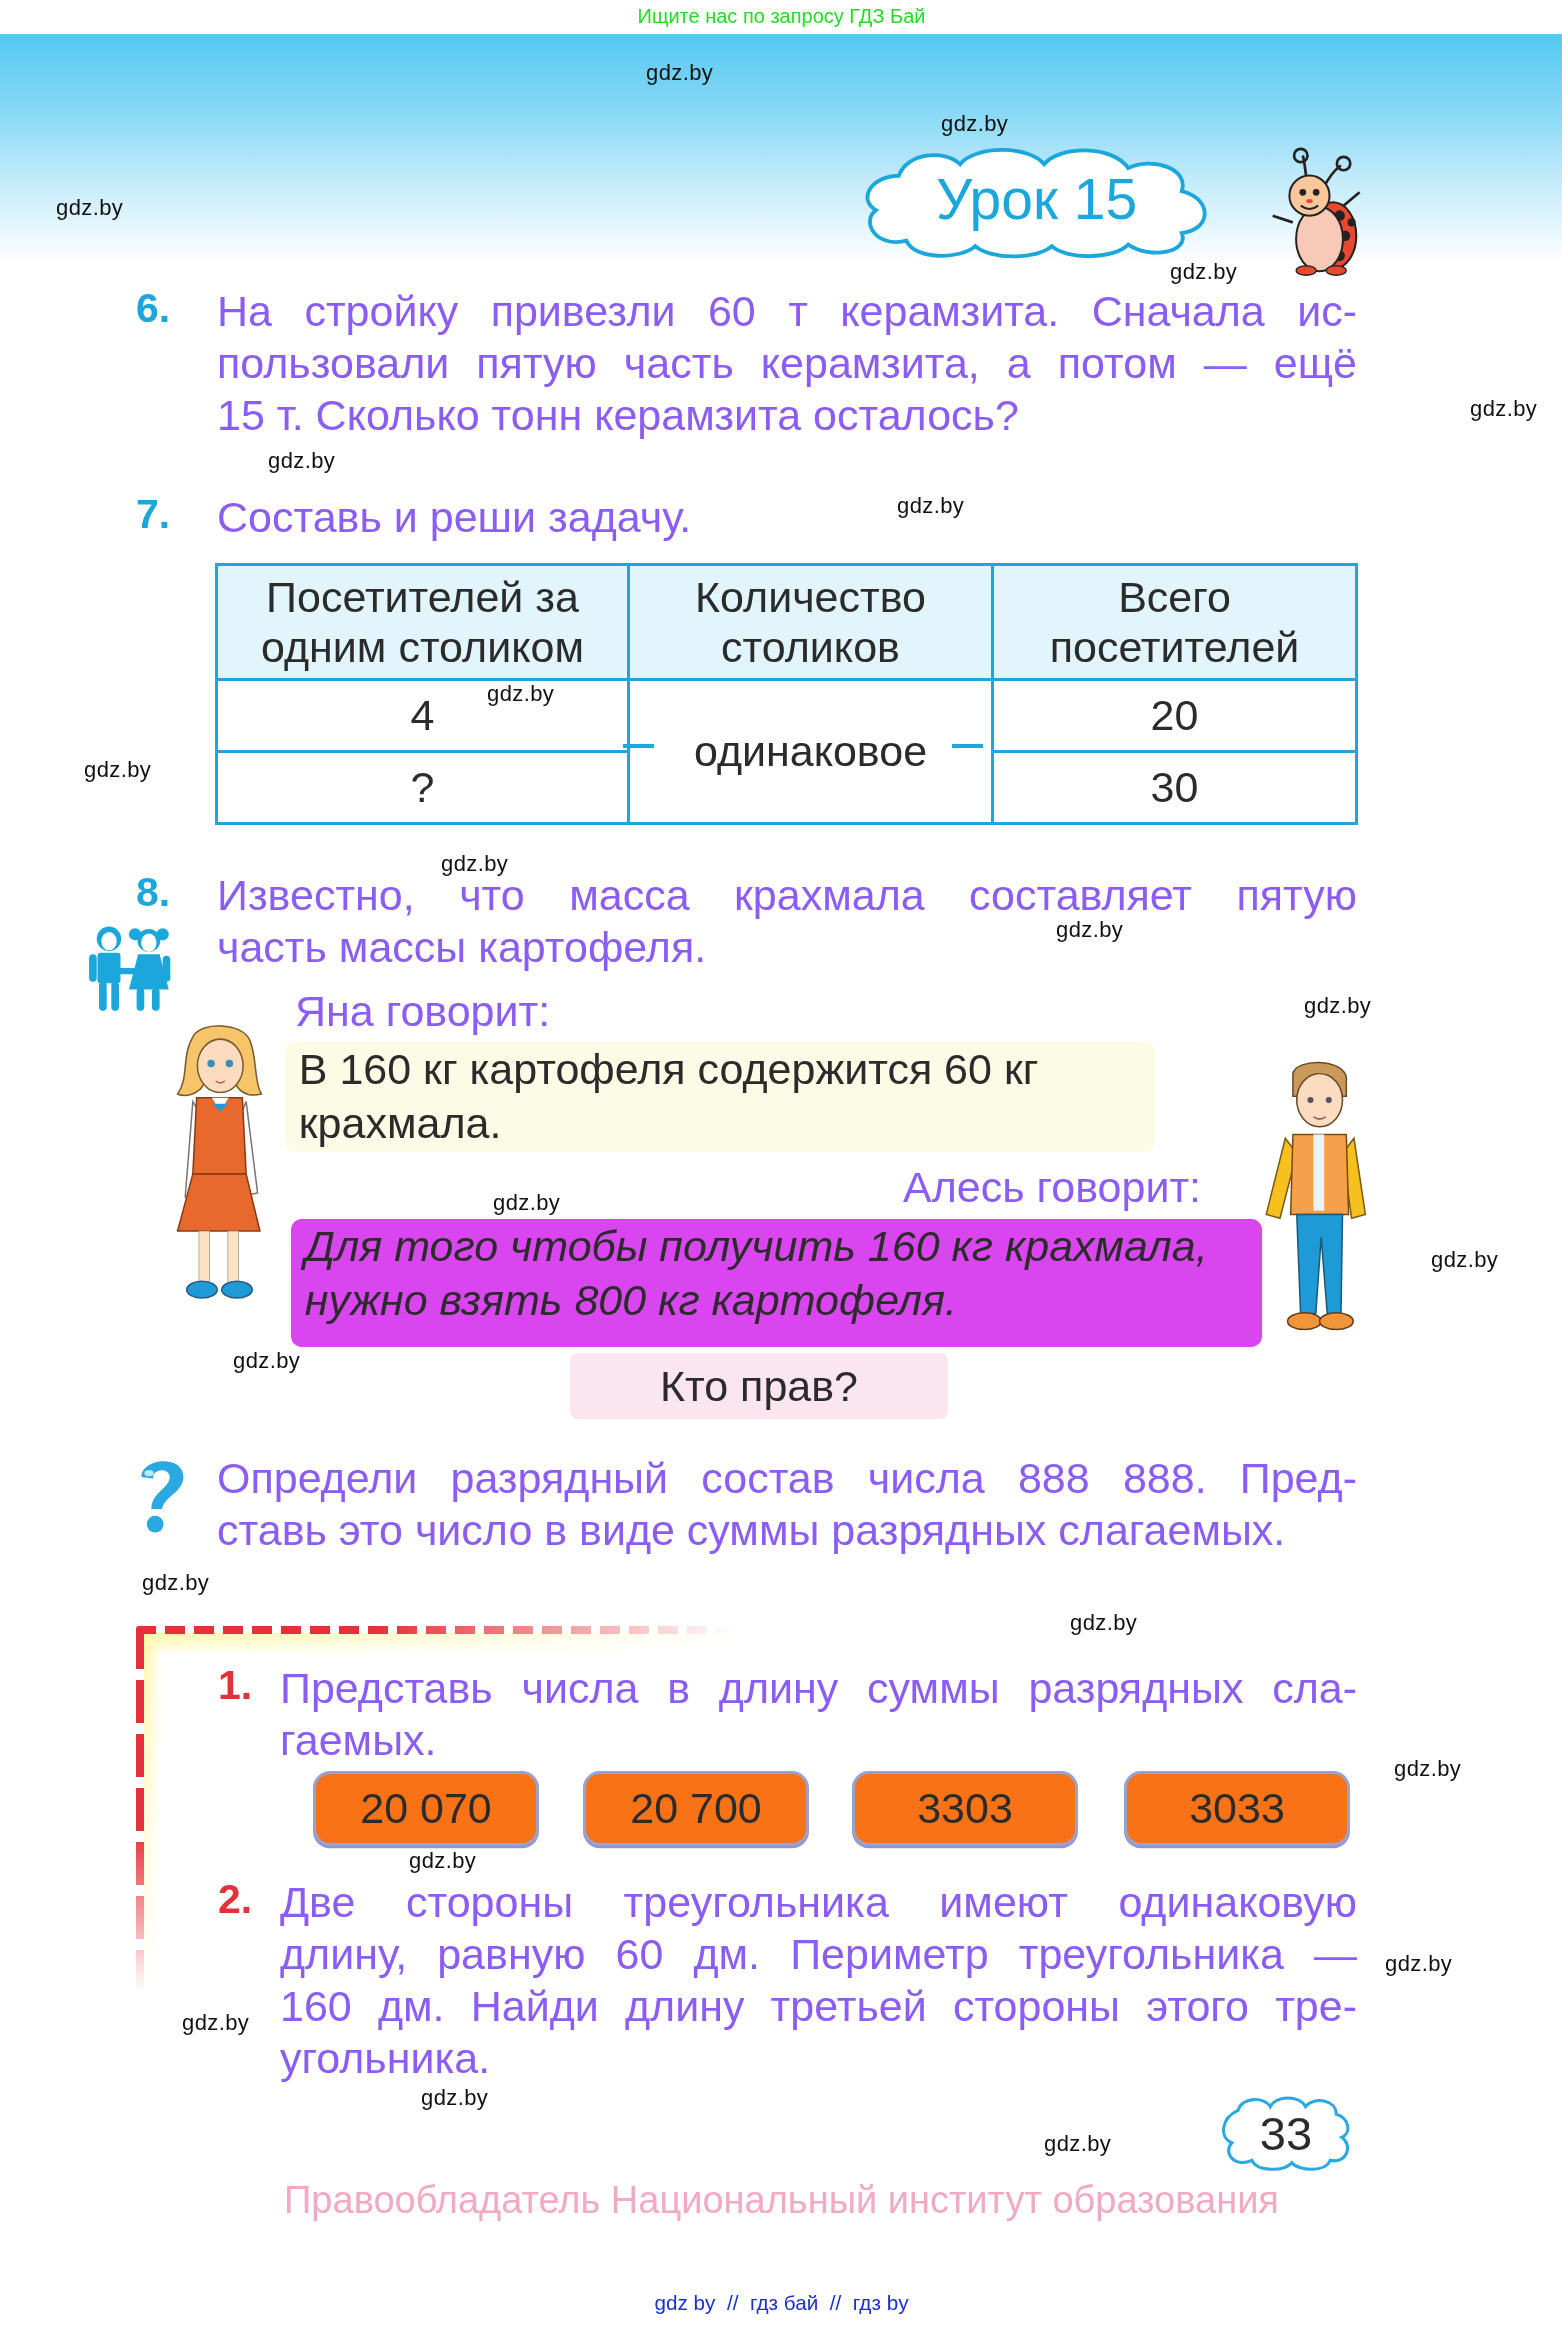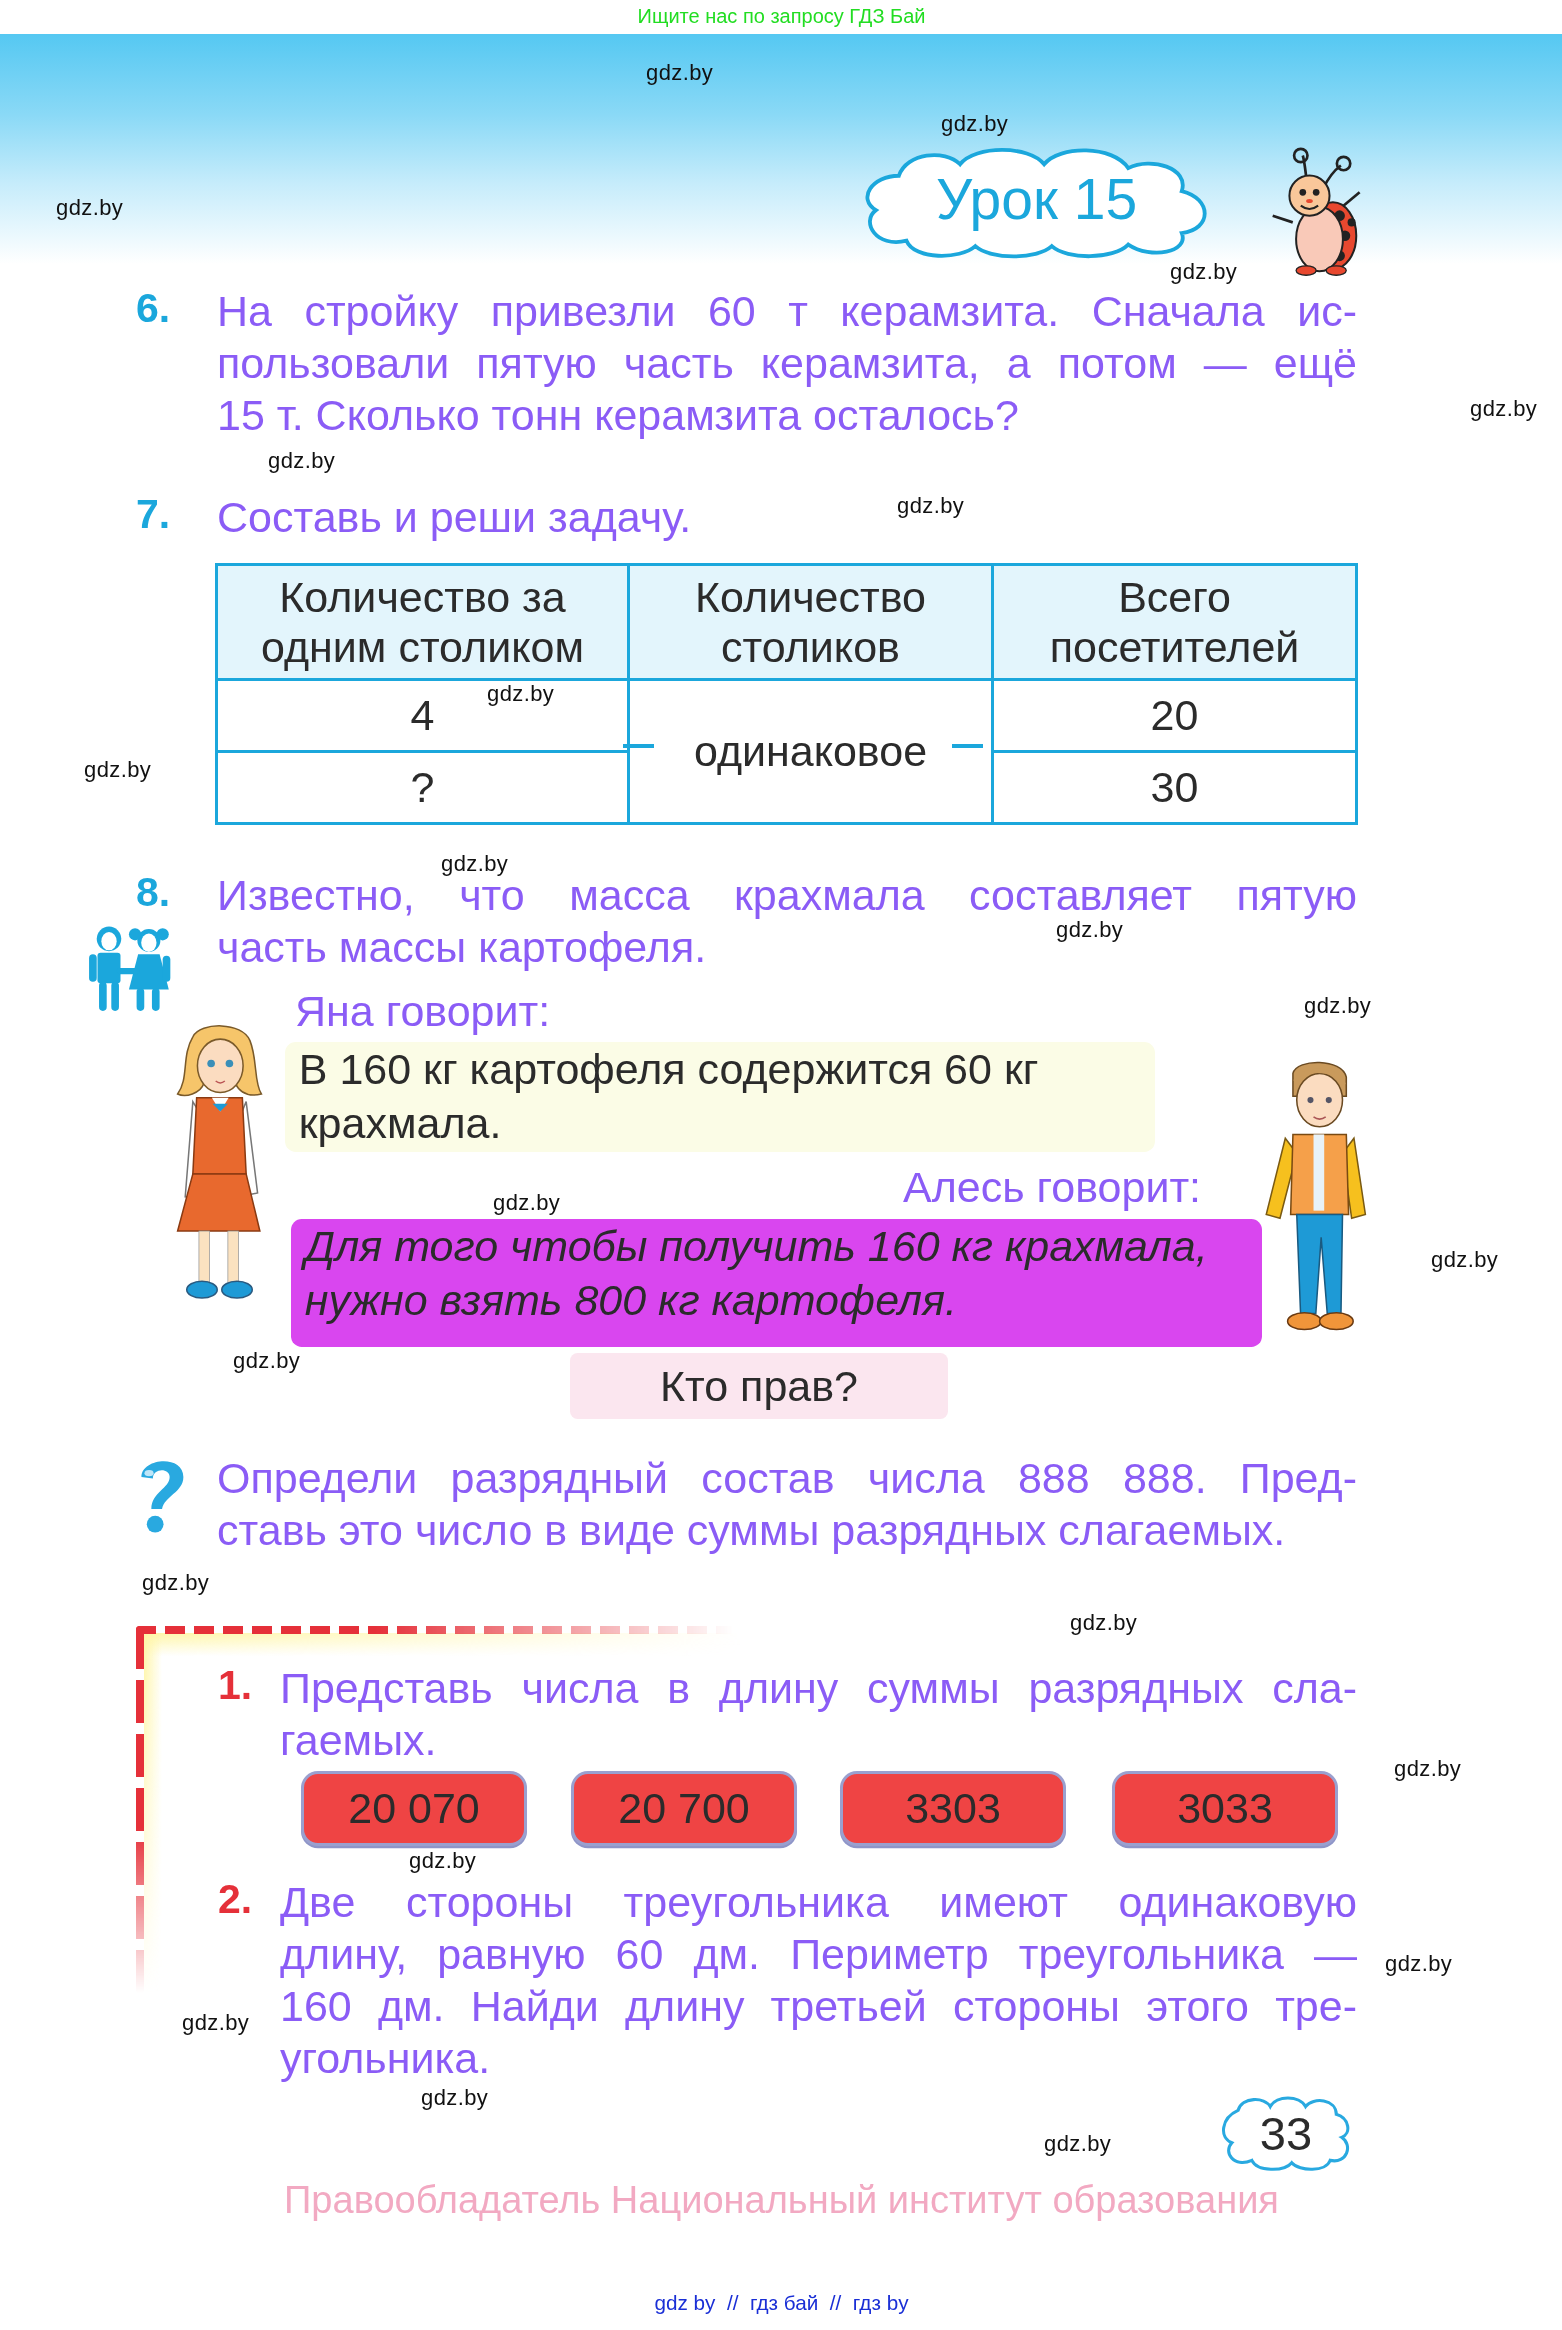--- a/index.html
+++ b/index.html
@@ -70,22 +70,23 @@
     border-radius:3.1px;
   }
   .dash-glow-left {
     left:144px; top:1633px; width:18.4px; height:360px;
     background:linear-gradient(to right, #fff6a8, rgba(255,255,255,0));
     -webkit-mask-image:linear-gradient(to bottom, #000 0%, transparent 100%);
     mask-image:linear-gradient(to bottom, #000 0%, transparent 100%);
   }
   .num-box {
     top:1771px; width:220px; height:69px; border:3.1px solid #9aa0cf; border-radius:17px;
-    text-align:center; font-size:43px; line-height:69px; color:#2b2b2b; background:#ef4444;
+    text-align:center; font-size:43px; line-height:69px; color:#2b2b2b; background:#f97316;
     box-shadow:0 2.3px 0 #8e95c8;
+    margin-left:12px;
   }
   .page-cloud { left:1215px; top:2095px; width:142px; height:77px; }
   .page-num { left:1215px; top:2095px; width:142px; text-align:center; font-size:47px; line-height:77px; color:#2b2b2b; }
   .copyright {
     left:0; top:2177px; width:1563px; text-align:center; font-size:38px; color:#f2a9c2; line-height:46px;
   }
   .bottom-links {
     left:0; top:2291px; width:1563px; text-align:center; font-size:20.7px; color:#1a2fd6;
   }
 </style>
@@ -155,21 +156,21 @@
   <div>15 т. Сколько тонн керамзита осталось?</div>
 </div>
 
 <div class="abs task-num" style="left:136px;top:491px;">7.</div>
 <div class="abs task-text" style="left:217px;top:491px;">Составь и реши задачу.</div>
 
 <table class="abs visitors">
   <tbody>
       <tr class="head">
     <td style="width:409px;">
-      <div>Количество за</div>
+      <div>Посетителей за</div>
       <div>одним столиком</div>
     </td>
     <td style="width:361px;">
       <div>Количество</div>
       <div>столиков</div>
     </td>
     <td>
       <div>Всего</div>
       <div>посетителей</div>
     </td>

